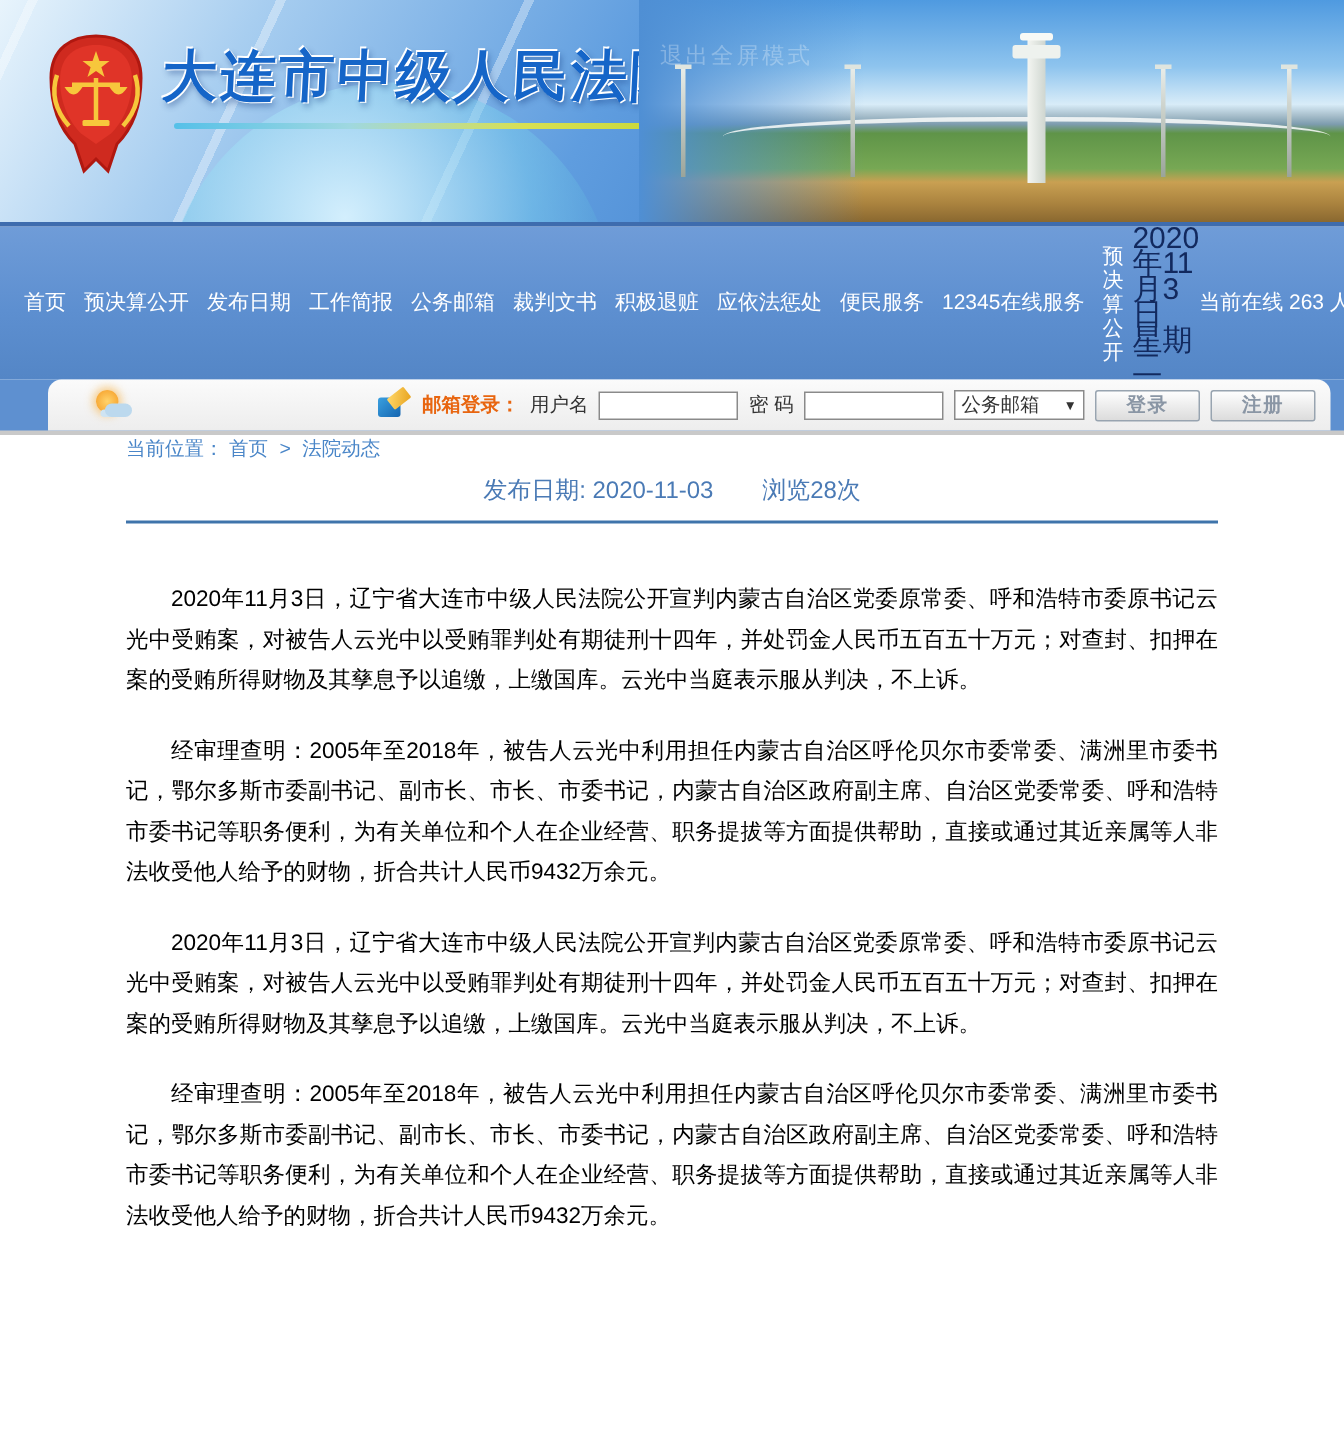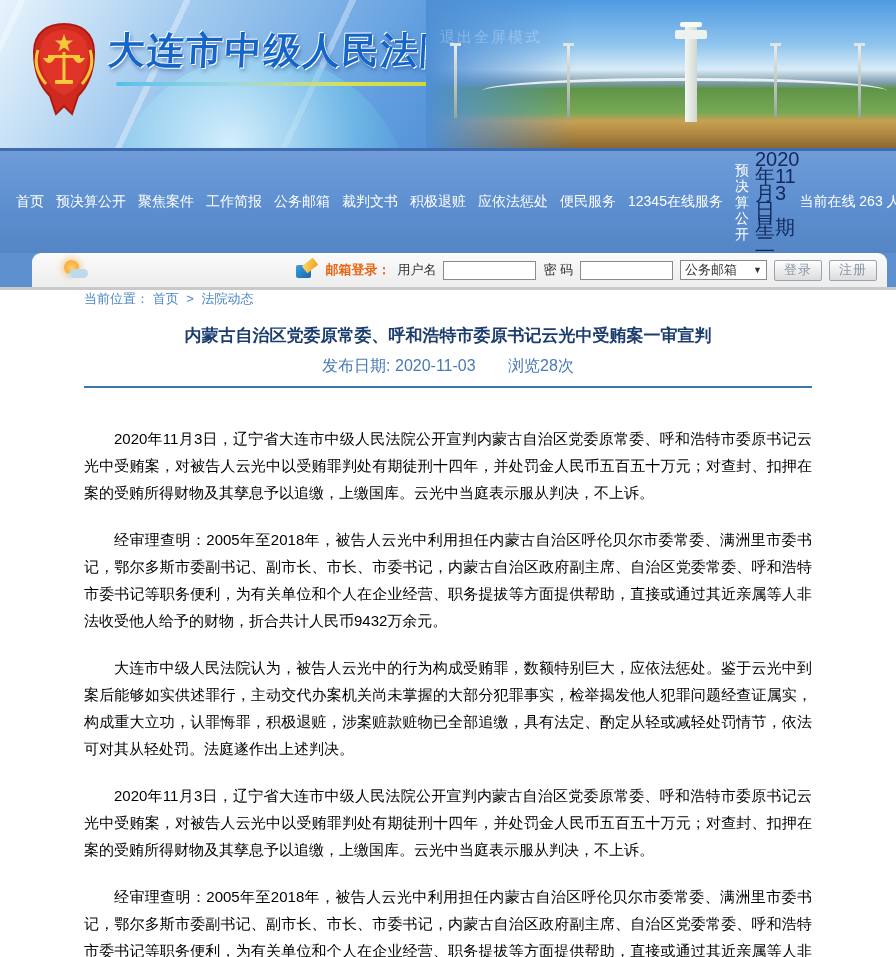--- a/index.html
+++ b/index.html
@@ -73,22 +73,22 @@
   .mail-group { margin-left:auto; display:flex; align-items:center; gap:7px; }
   .mail-icon { position:relative; width:22px; height:18px; }
   .mail-icon .book { position:absolute; left:0; top:4px; width:15px; height:13px; background:linear-gradient(135deg,#3aa0e0,#1565b0); border-radius:2px; }
   .mail-icon .pen { position:absolute; left:7px; top:0; width:14px; height:9px; background:linear-gradient(135deg,#ffd86b,#e8a41f); transform:rotate(-38deg); border-radius:1px; }
   .mail-label { color:#e8650f; font-weight:bold; }
   .field-label { color:#333; }
   .text-input { width:93px; height:19px; border:1px solid #8a8a8a; background:#fff; font-size:12px; padding:0 3px; }
   .mail-select { display:flex; align-items:center; justify-content:space-between; width:87px; height:20px;
     border:1px solid #8a8a8a; background:#fff; padding:0 4px; cursor:pointer; }
   .mail-select .arrow { font-size:9px; color:#333; }
-  .bar-btn { height:21px; padding:0 9px; font-size:13px; color:#8a96a5; letter-spacing:1px;
-    background:linear-gradient(#fefefe,#dcdcdc); border:1px solid #98a4b0; border-radius:2px; cursor:pointer; }
+  .bar-btn { height:21px; padding:0 20px; font-size:13px; color:#8a96a5; letter-spacing:1px;
+    background:linear-gradient(#fefefe,#dcdcdc); border:1px solid #98a4b0; border-radius:2px; cursor:pointer;font-weight:bold; }
 
   
   .content { padding:0 84px; }
   .breadcrumb { margin-top:0; font-size:13px; color:#4a86c8; }
   .breadcrumb a { color:#4a86c8; text-decoration:none; cursor:pointer; }
   .crumb-sep { margin:0 4px; }
   .article-title { margin-top:16px; text-align:center; font-size:17px; font-weight:bold; color:#1b3c6d; }
   .article-meta { margin-top:9px; text-align:center; font-size:16px; color:#4a7ab5; }
   .article-meta .views { margin-left:28px; }
   .article-divider { margin-top:9px; border:none; border-top:2px solid #3f74ab; }
@@ -130,21 +130,21 @@
       <div class="lamp" style="left:30%"></div>
       <div class="lamp" style="left:74%"></div>
       <div class="lamp" style="left:92%"></div>
       <div class="photo-watermark">退出全屏模式</div>
     </div>
   </header>
 
   <nav class="navbar">
     <a class="nav-item">首页</a>
     <a class="nav-item">预决算公开</a>
-    <a class="nav-item">聚焦案件</a>
+    <a class="nav-item">发布日期</a>
     <a class="nav-item">工作简报</a>
     <a class="nav-item">公务邮箱</a>
     <a class="nav-item">裁判文书</a>
     <a class="nav-item">积极退赃</a>
     <a class="nav-item">应依法惩处</a>
     <a class="nav-item">便民服务</a>
     <a class="nav-item">12345在线服务</a>
     <a class="nav-item nav-item-wrap">预决算公开</a>
     <span class="nav-date">2020年11月3日 星期二</span>
     <span class="nav-online">当前在线 263 人</span>
@@ -177,32 +177,30 @@
   </div>
 
   <main class="content">
     <div class="breadcrumb">
       <span>当前位置：</span>
       <a>首页</a>
       <span class="crumb-sep">&gt;</span>
       <a>法院动态</a>
     </div>
 
-    <h1 class="article-title">内蒙古自治区党委原常委、呼和浩特市委原书记云光中受贿案一审宣判</h1>
 
     <div class="article-meta">
       <span>发布日期: 2020-11-03</span>
       <span class="views">浏览28次</span>
     </div>
 
     <hr class="article-divider">
 
     <div class="article-body">
       <p>2020年11月3日，辽宁省大连市中级人民法院公开宣判内蒙古自治区党委原常委、呼和浩特市委原书记云光中受贿案，对被告人云光中以受贿罪判处有期徒刑十四年，并处罚金人民币五百五十万元；对查封、扣押在案的受贿所得财物及其孳息予以追缴，上缴国库。云光中当庭表示服从判决，不上诉。</p>
       <p>经审理查明：2005年至2018年，被告人云光中利用担任内蒙古自治区呼伦贝尔市委常委、满洲里市委书记，鄂尔多斯市委副书记、副市长、市长、市委书记，内蒙古自治区政府副主席、自治区党委常委、呼和浩特市委书记等职务便利，为有关单位和个人在企业经营、职务提拔等方面提供帮助，直接或通过其近亲属等人非法收受他人给予的财物，折合共计人民币9432万余元。</p>
-      <p>大连市中级人民法院认为，被告人云光中的行为构成受贿罪，数额特别巨大，应依法惩处。鉴于云光中到案后能够如实供述罪行，主动交代办案机关尚未掌握的大部分犯罪事实，检举揭发他人犯罪问题经查证属实，构成重大立功，认罪悔罪，积极退赃，涉案赃款赃物已全部追缴，具有法定、酌定从轻或减轻处罚情节，依法可对其从轻处罚。法庭遂作出上述判决。</p>
       <p>2020年11月3日，辽宁省大连市中级人民法院公开宣判内蒙古自治区党委原常委、呼和浩特市委原书记云光中受贿案，对被告人云光中以受贿罪判处有期徒刑十四年，并处罚金人民币五百五十万元；对查封、扣押在案的受贿所得财物及其孳息予以追缴，上缴国库。云光中当庭表示服从判决，不上诉。</p>
       <p>经审理查明：2005年至2018年，被告人云光中利用担任内蒙古自治区呼伦贝尔市委常委、满洲里市委书记，鄂尔多斯市委副书记、副市长、市长、市委书记，内蒙古自治区政府副主席、自治区党委常委、呼和浩特市委书记等职务便利，为有关单位和个人在企业经营、职务提拔等方面提供帮助，直接或通过其近亲属等人非法收受他人给予的财物，折合共计人民币9432万余元。</p>
 
     </div>
   </main>
 
 </div>
 
 </body></html>

